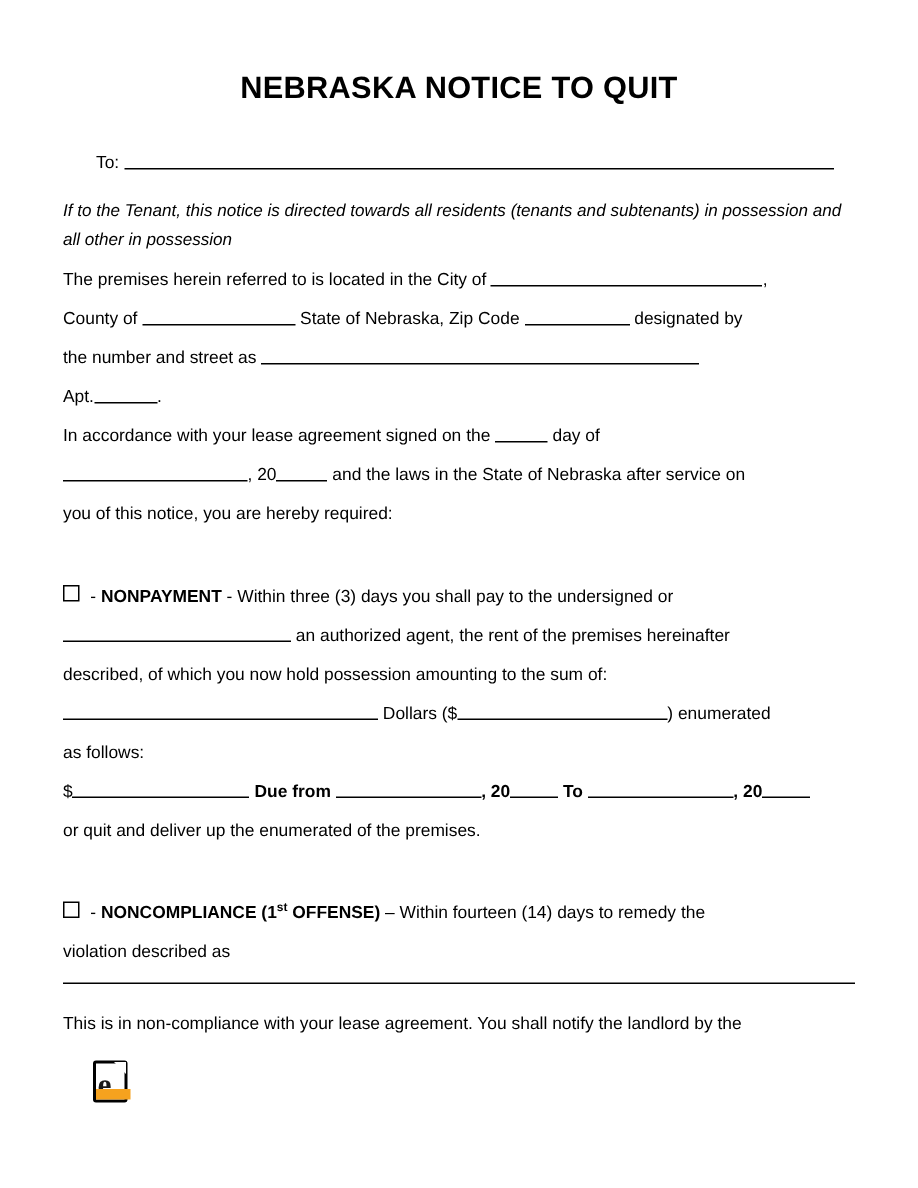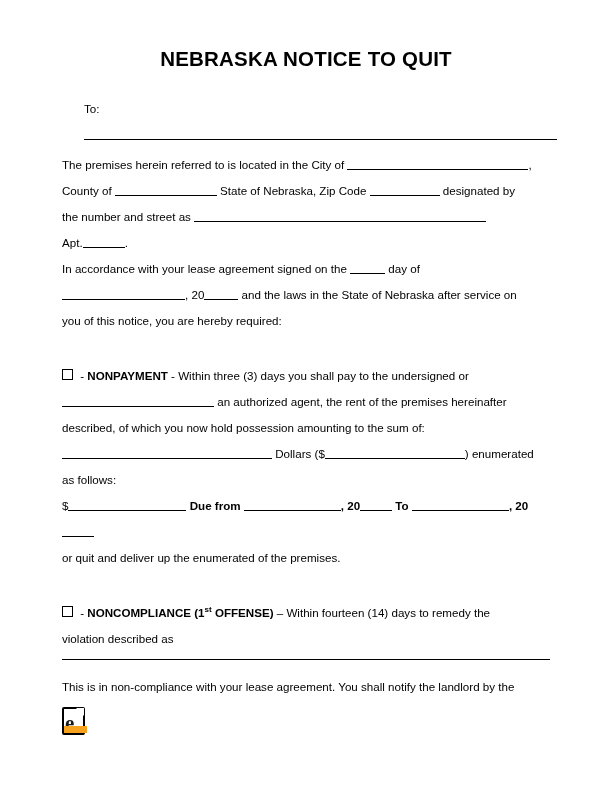--- a/index.html
+++ b/index.html
@@ -13,21 +13,21 @@
     font-family: "Liberation Sans", sans-serif;
     color: #000000;
     position: relative;
     overflow: hidden;
   }
   .page {
     position: relative;
     width: 612px;
     height: 761px;
     box-sizing: border-box;
-    padding: 0 62px;
+    padding: 0 42px;
   }
   .doc-title {
     text-align: center;
     font-size: 20.5px;
     font-weight: bold;
     letter-spacing: 0.2px;
     margin: 0;
     padding-top: 47px;
     line-height: 1.2;
   }
@@ -143,20 +143,21 @@
 <body>
 
 <div class="page">
 
   <h1 class="doc-title">NEBRASKA NOTICE TO QUIT</h1>
 
   <div class="body-text to-line">
     <span>To: </span><span class="ul" style="width:473px;"></span>
   </div>
 
+  <div class="italic-note">If to the Tenant, this notice is directed towards all residents (tenants and subtenants) in possession and all other in possession</div>
 
   <div class="body-text para">
     <span>The premises herein referred to is located in the City of </span><span class="ul" style="width:181px;"></span>,<br>
     <span>County of </span><span class="ul" style="width:102px;"></span><span> State of Nebraska, Zip Code </span><span class="ul" style="width:70px;"></span><span> designated by</span><br>
     <span>the number and street as </span><span class="ul" style="width:292px;"></span><br>
     <span>Apt.</span><span class="ul" style="width:42px;"></span>.
   </div>
 
   <div class="body-text para-tight">
     <span>In accordance with your lease agreement signed on the </span><span class="ul" style="width:35px;"></span><span> day of</span><br>

